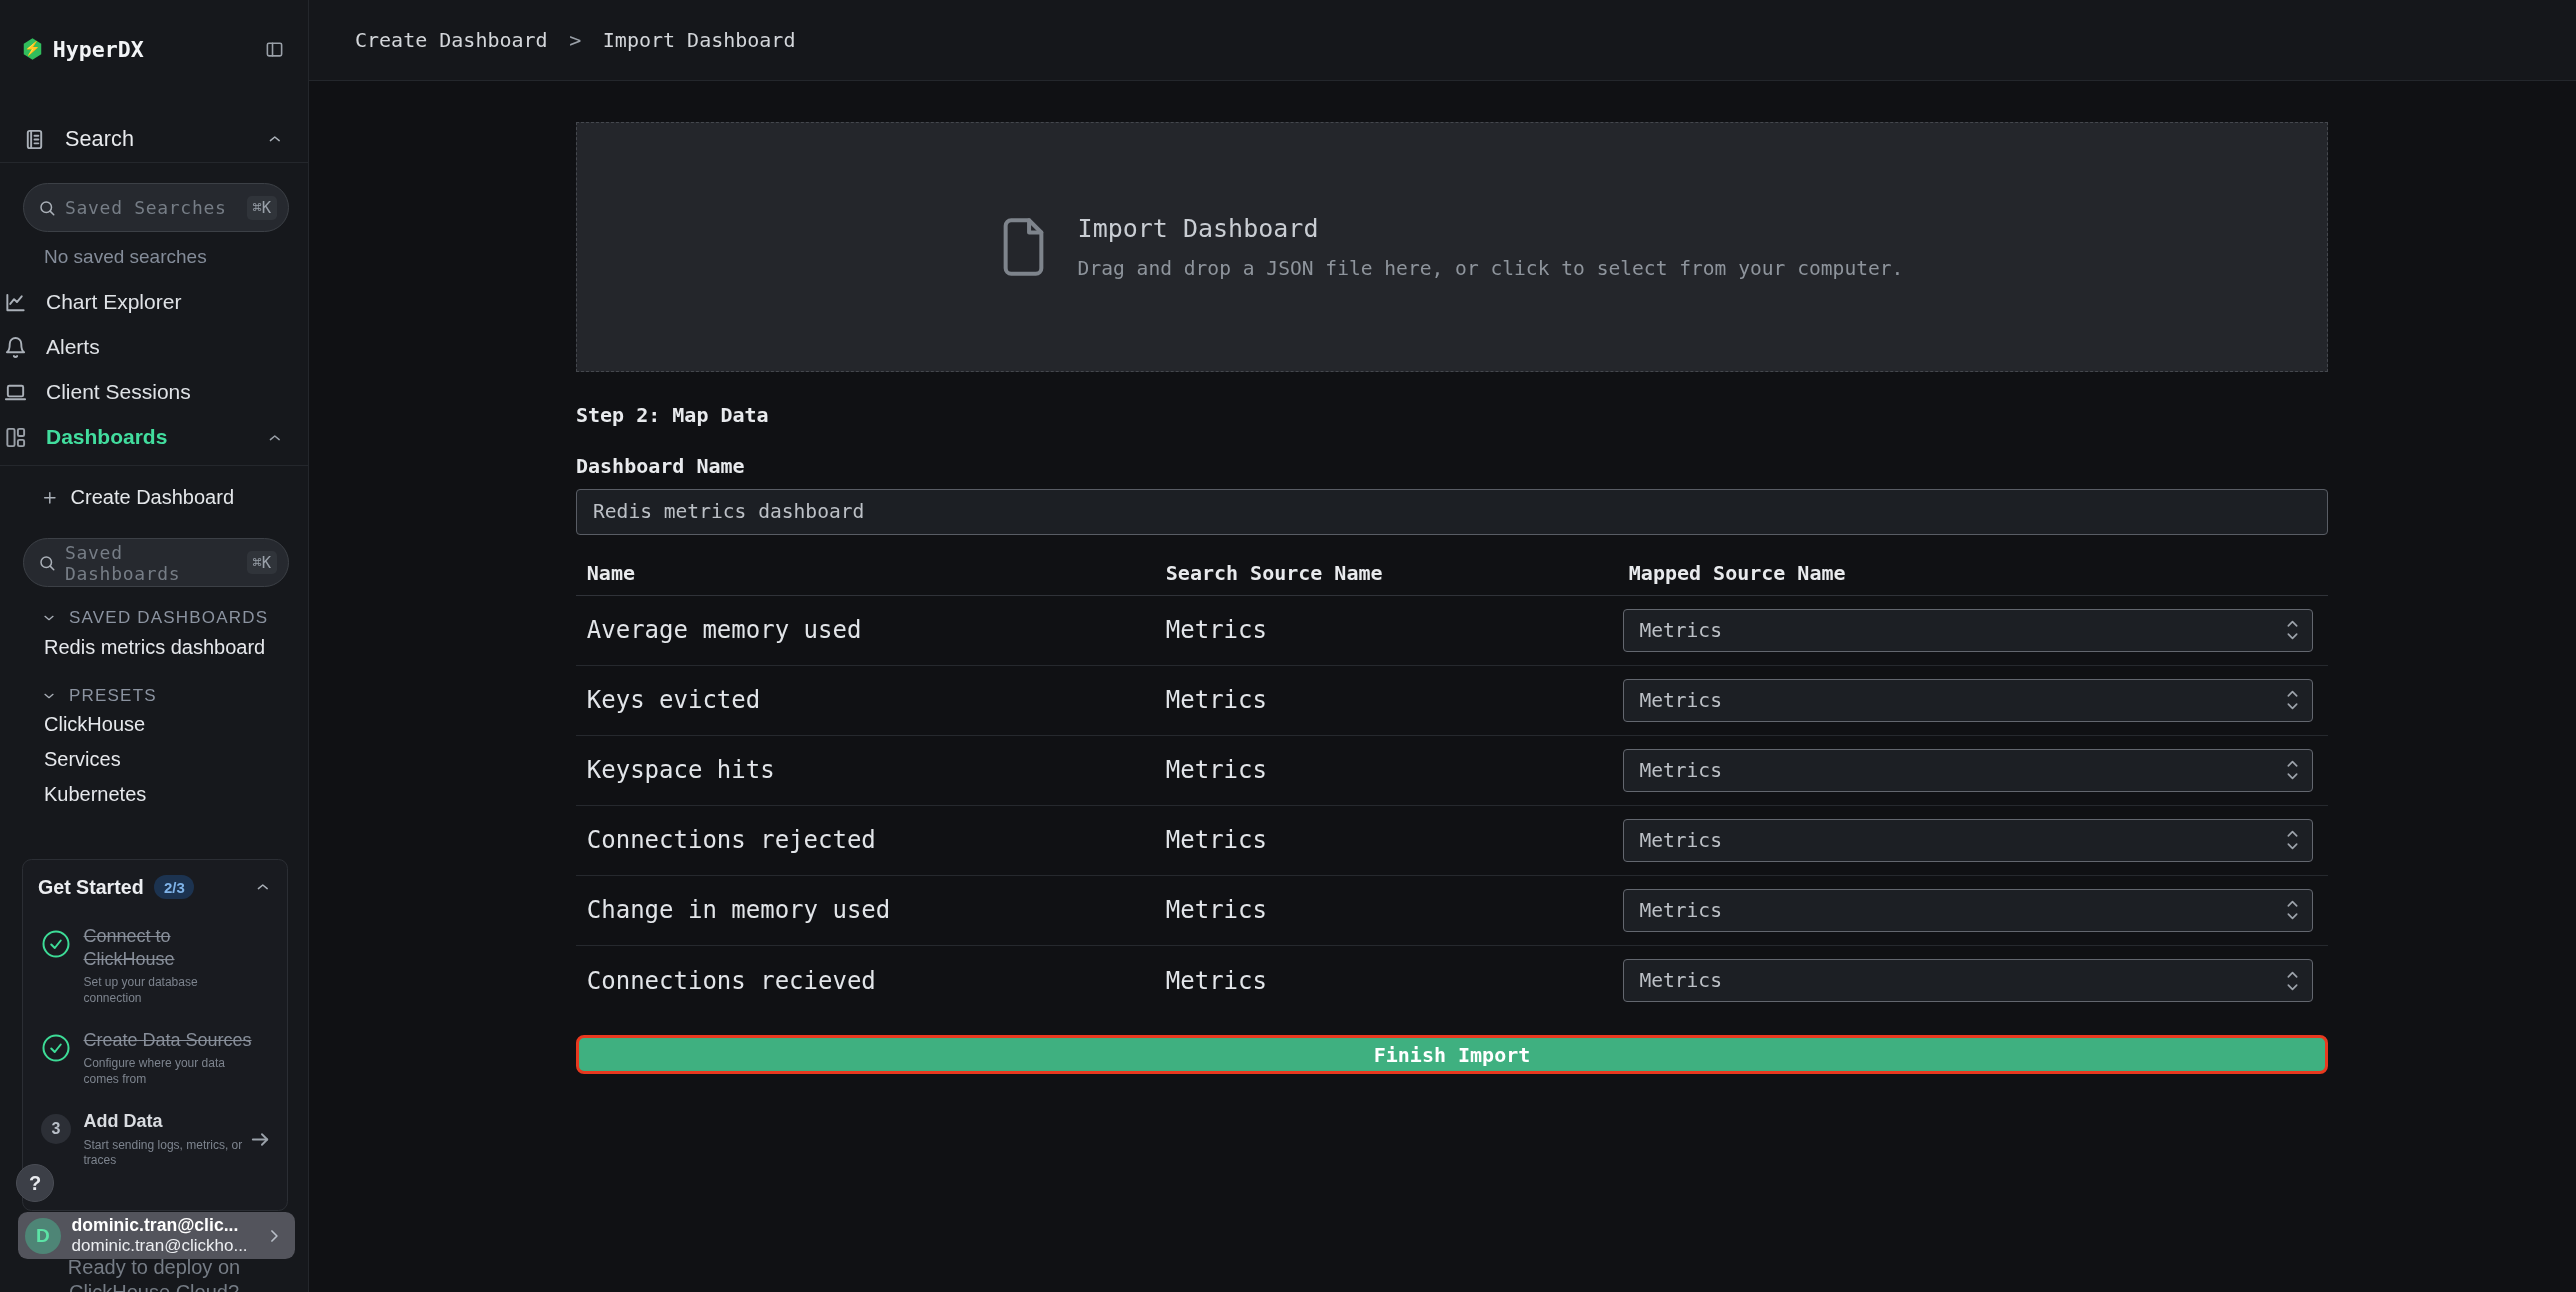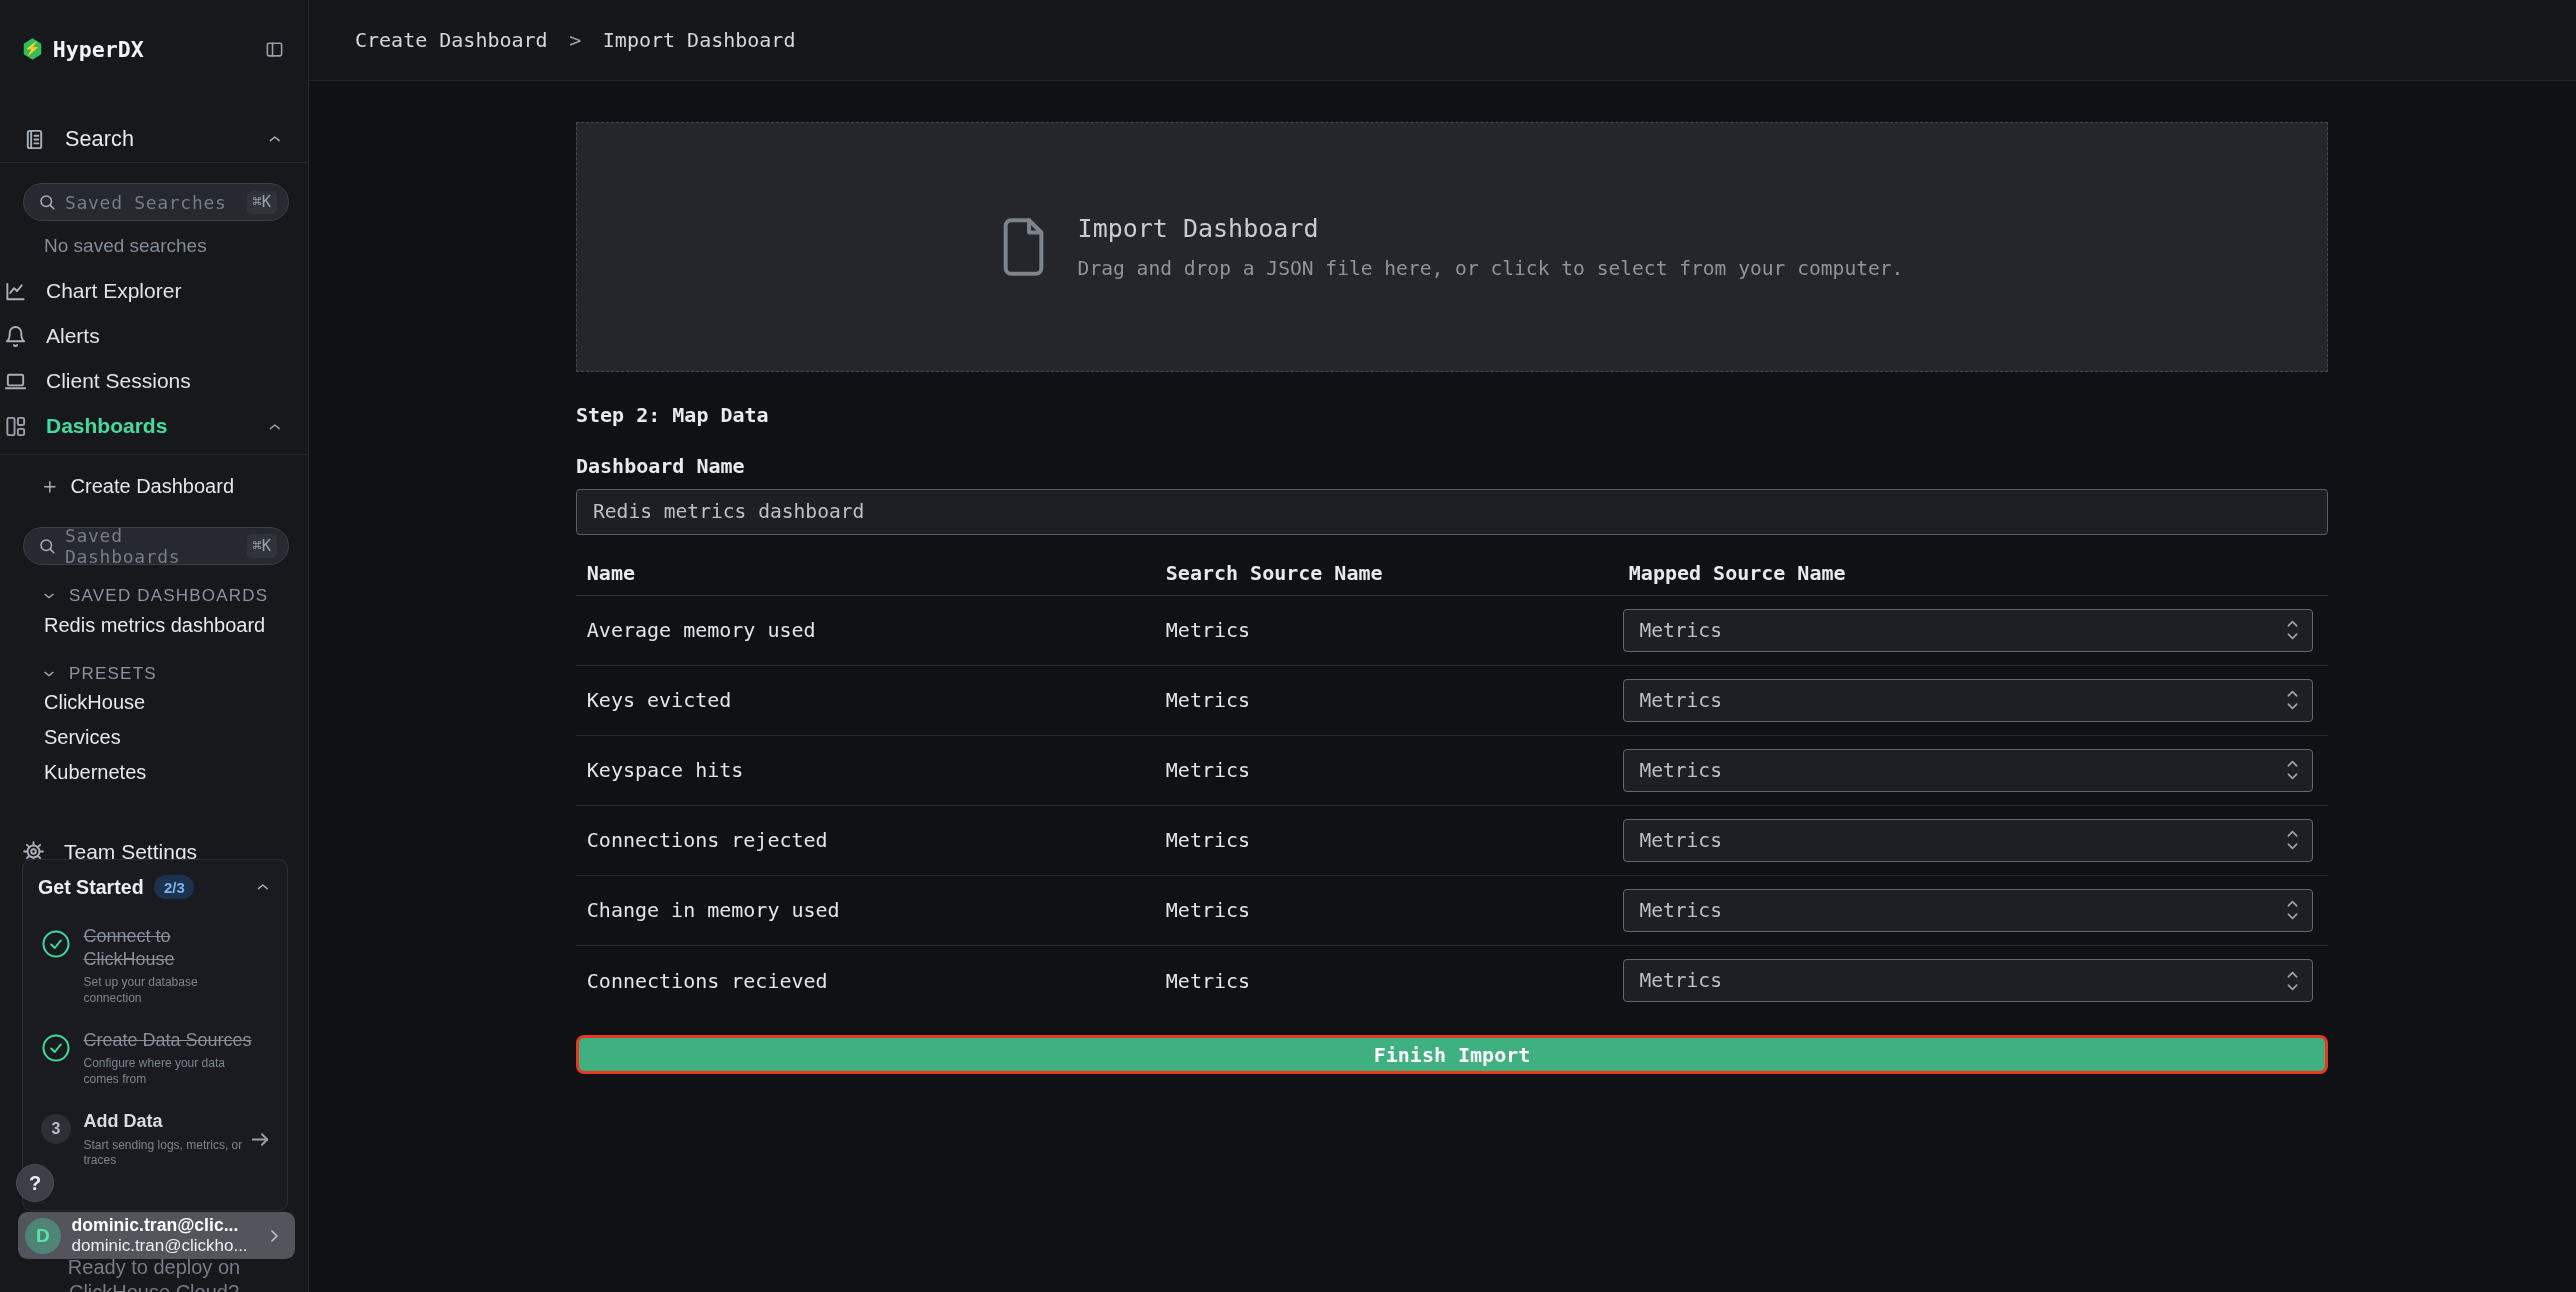--- a/index.html
+++ b/index.html
@@ -29,21 +29,21 @@
   }
   .brand { font-family: "DejaVu Sans Mono", monospace; font-weight: bold; font-size: 21.6px; color: #f2f4f6; margin-left: 10.8px; flex: 1; }
   .panel-btn { color: #9aa0a8; cursor: pointer; }
 
   .sec-row { display: flex; align-items: center; margin: 53px 24px 0 23px; height: 36px; cursor: pointer; }
   .sec-row .label { font-size: 21.6px; color: #e8eaed; margin-left: 19px; flex: 1; letter-spacing: 0.1px; }
   .divider { border-bottom: 1.4px solid #24272c; margin-top: 5.4px; }
 
   .pill {
     display: flex; align-items: center;
-    margin: 20px 19px 0 23px; height: 38px;
+    margin: 20px 19px 0 23px; height: 49px;
     background: #26292f; border: 1.4px solid #3c4046; border-radius: 675px;
     padding: 0 10.8px 0 13.5px; cursor: text; justify-content: center;
   }
   .pill .ph { font-family: "DejaVu Sans Mono", monospace; font-size: 18px; color: #767d86; margin-left: 9.5px; flex: 1; letter-spacing: 0.7px; }
   .pill .kbd { font-family: "DejaVu Sans Mono", monospace; font-size: 15.5px; color: #99a0a9; background: #30343a; border-radius: 4.7px; padding: 2.7px 6px; }
 
   .muted-line { font-size: 19px; color: #848c99; margin: 13.5px 0 0 44px; }
 
   .nav { margin-top: 12px; }
   .nav-item { display: flex; align-items: center; height: 45px; padding: 0 24px 0 4px; cursor: pointer; }
@@ -130,21 +130,21 @@
     font-family: "DejaVu Sans Mono", monospace; font-size: 19.6px; color: #bcc0c6;
     padding: 0 16px; outline: none;
   }
 
   .map-table { margin-top: 16px; }
   .t-head, .t-row { display: grid; grid-template-columns: 579px 463px 710px; align-items: center; }
   .t-head { height: 45px; border-bottom: 1.4px solid #303339; }
   .t-head .th { font-family: "DejaVu Sans Mono", monospace; font-weight: bold; font-size: 20px; color: #e8eaed; padding-left: 10.8px; }
   .t-row { height: 70px; border-bottom: 1.4px solid #26292e; }
   .t-row:last-child { border-bottom: none; }
-  .t-row .td { font-family: "DejaVu Sans Mono", monospace; font-size: 20px; color: #e2e5e9; padding-left: 10.8px; }
+  .t-row .td { font-family: "DejaVu Sans Mono", monospace; font-size: 24px; color: #e2e5e9; padding-left: 10.8px; }
   .select {
     margin-left: 5.4px; width: 690px; height: 43px; position: relative;
     background: #1c1f24; border: 1.4px solid #63676f; border-radius: 4px;
     display: flex; align-items: center; padding: 0 47px 0 15px;
     font-family: "DejaVu Sans Mono", monospace; font-size: 19.6px; color: #bcc0c6;
     cursor: pointer;
   }
   .select .updown { position: absolute; right: 12px; top: 50%; transform: translateY(-50%); color: #9da3ab; }
 
   .finish-btn {

